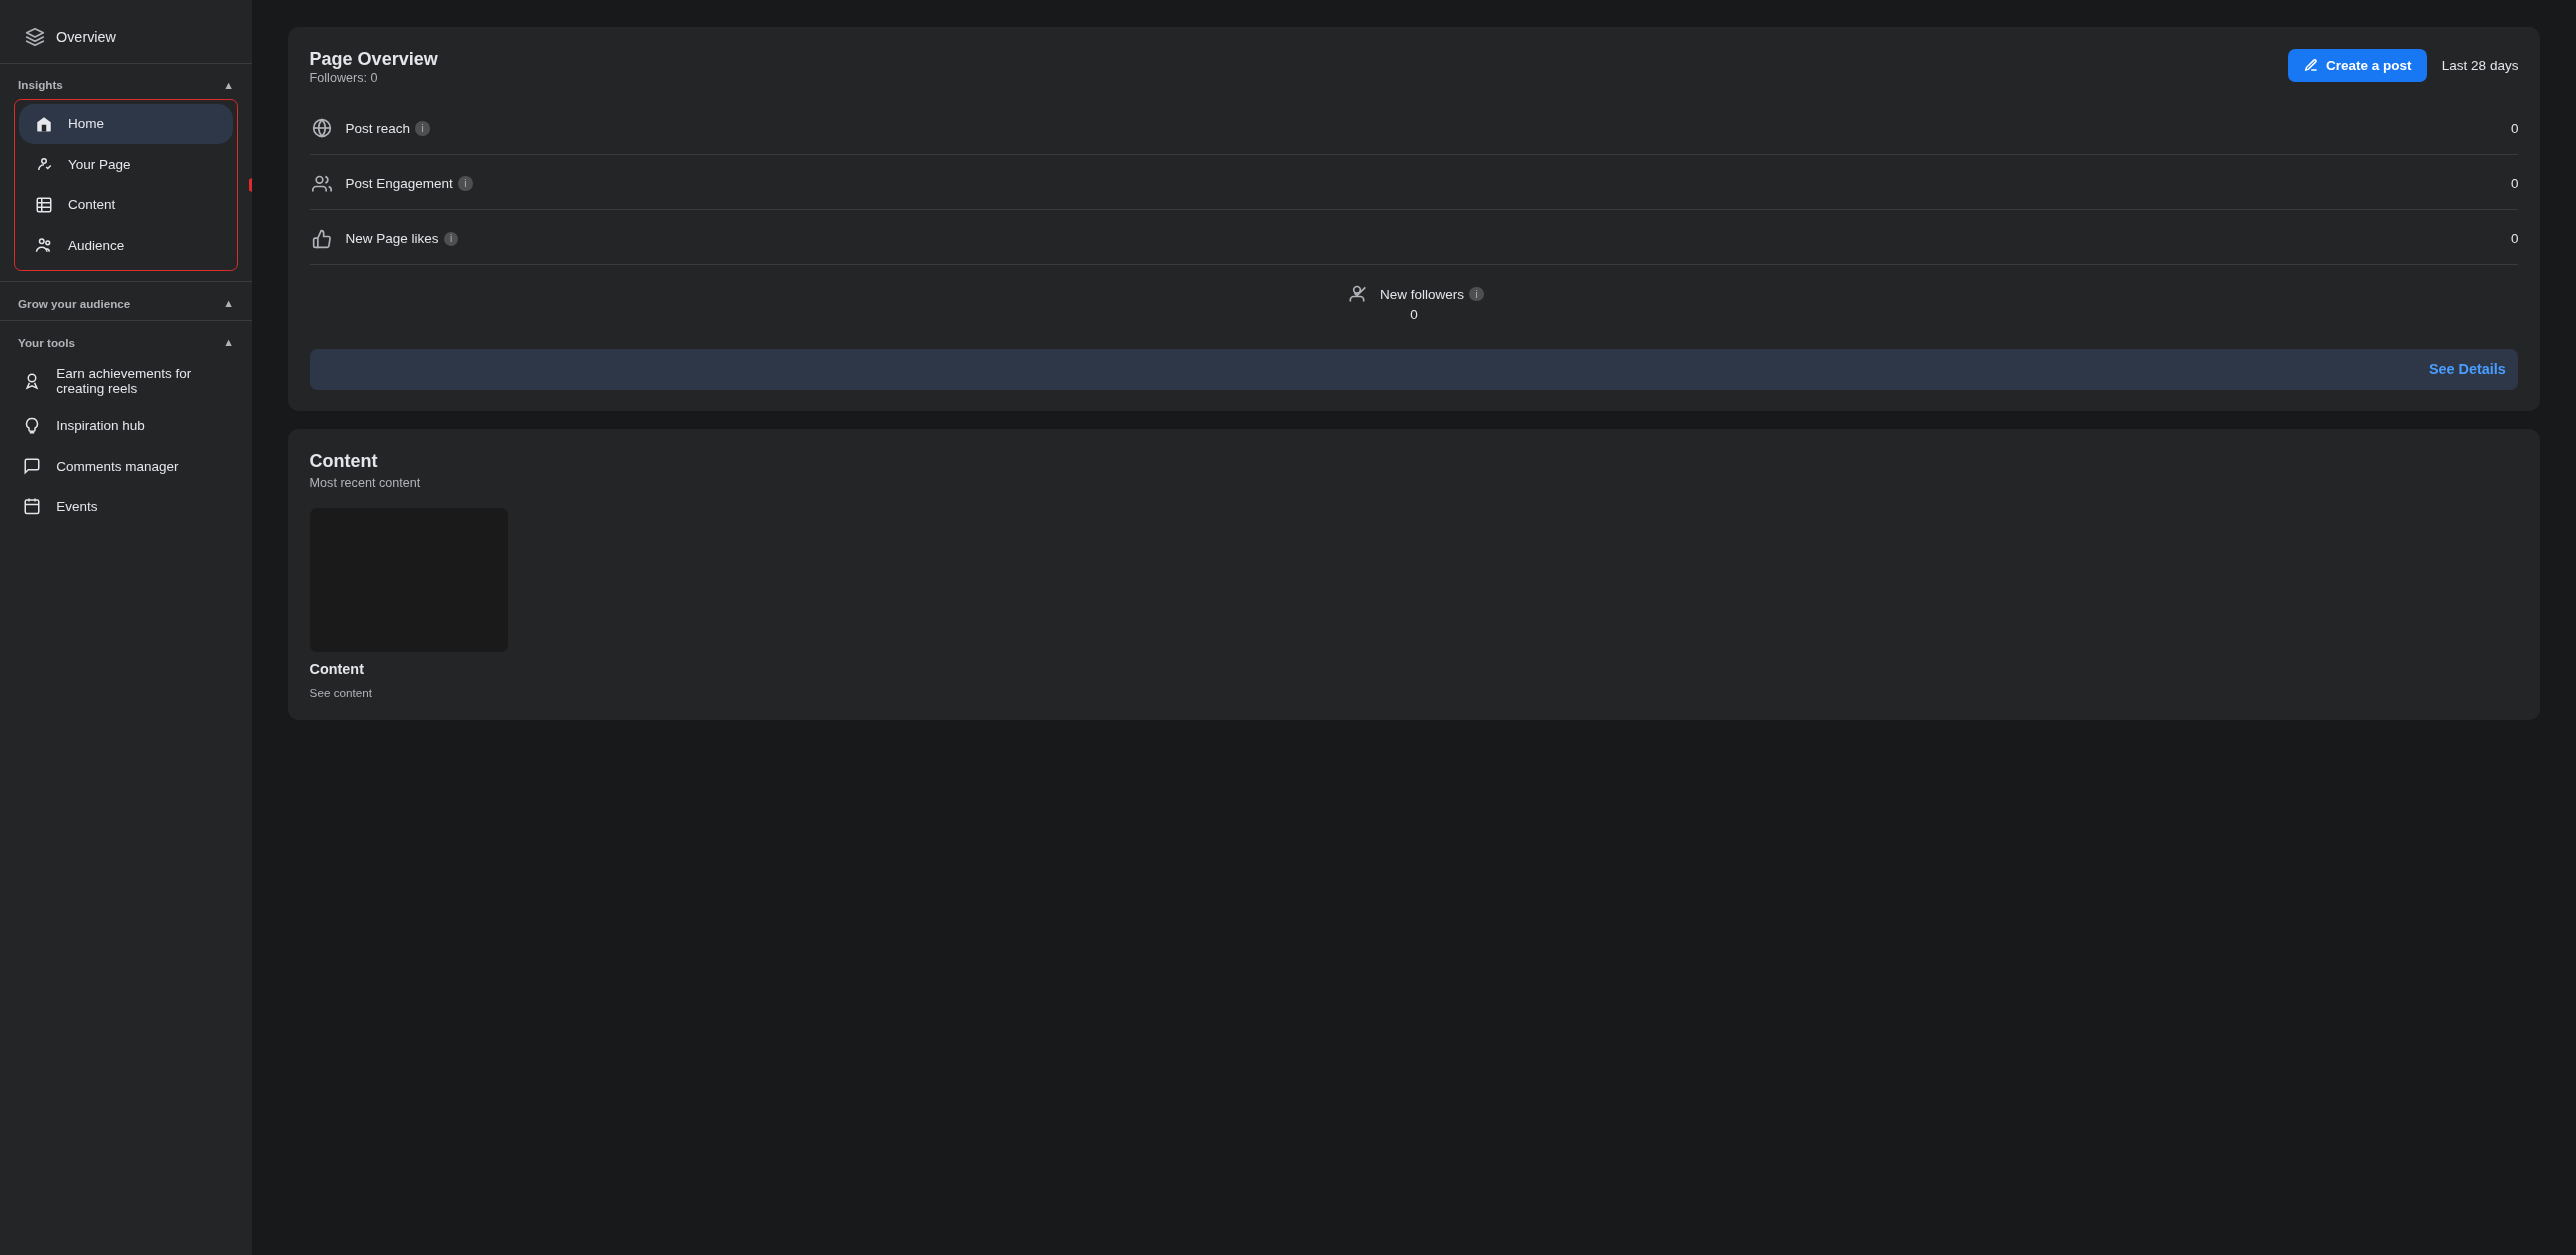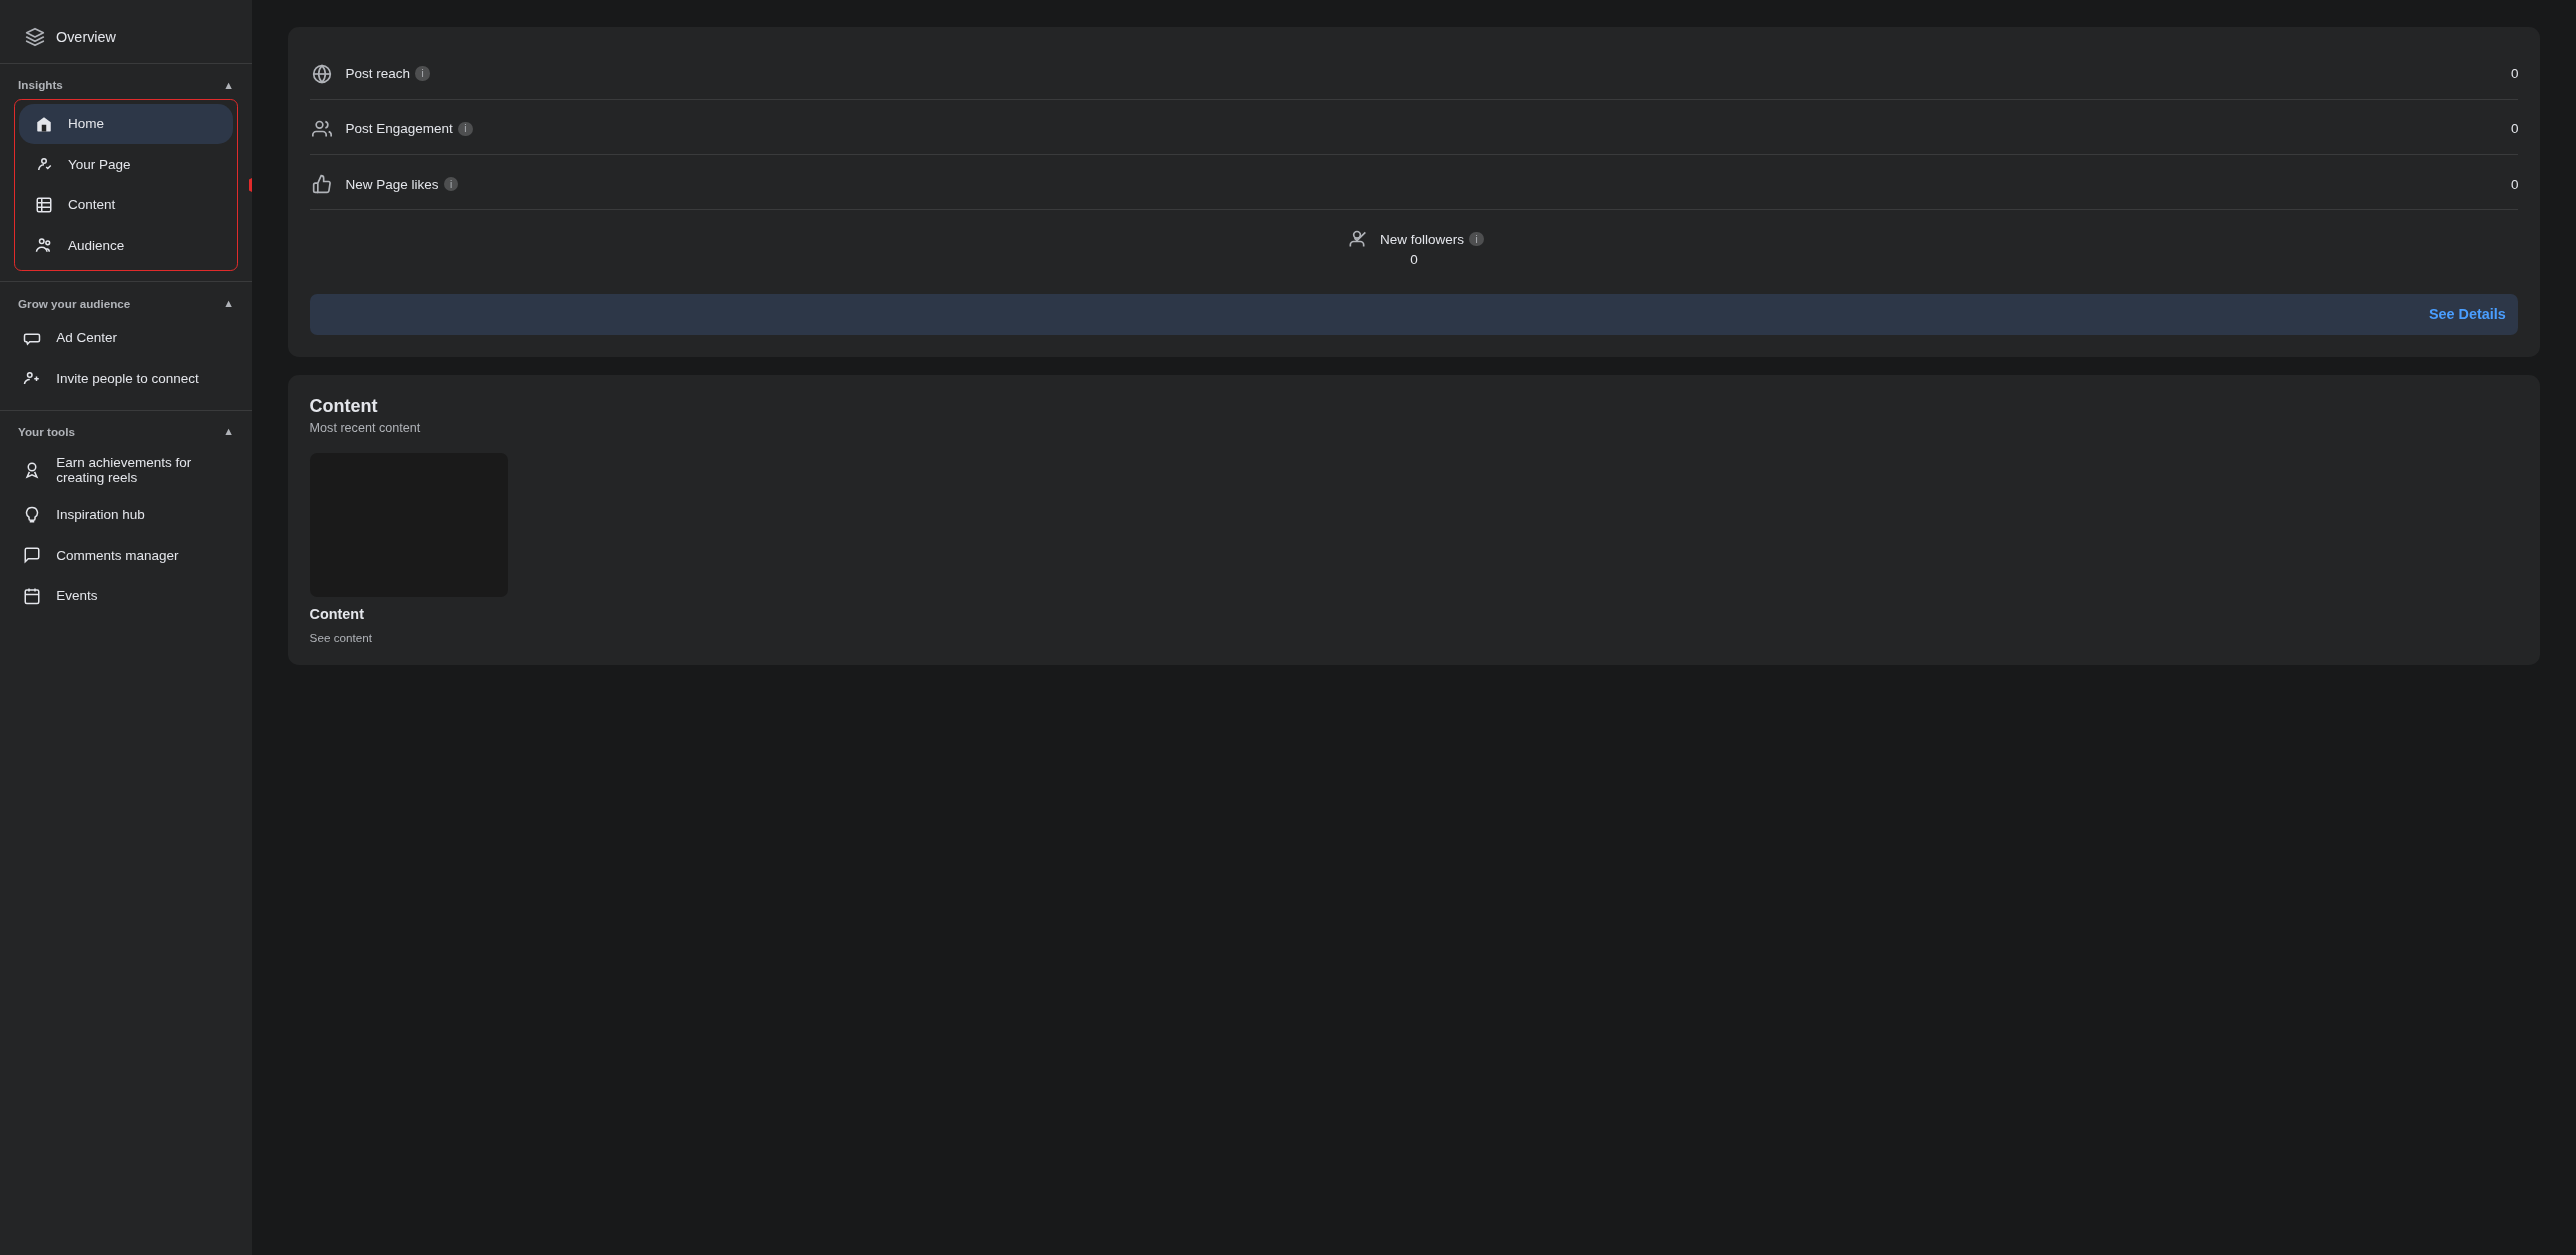--- a/index.html
+++ b/index.html
@@ -408,41 +408,20 @@
     </div>
   </div>
 
   <div class="section-divider"></div>
 
   <div class="section-header">
     <span class="section-label">Grow your audience</span>
     <span class="chevron">▲</span>
   </div>
 
-  <div class="grow-group">
-    <div class="nav-item">
-      <span class="icon">
-        <svg width="18" height="18" viewBox="0 0 24 24" fill="none" stroke="#e4e6eb" stroke-width="2">
-          <path d="M20 7H4a2 2 0 00-2 2v6a2 2 0 002 2h1l1 3 3-3h11a2 2 0 002-2V9a2 2 0 00-2-2z"></path>
-        </svg>
-      </span>
-      <span class="label">Ad Center</span>
-    </div>
-    <div class="nav-item">
-      <span class="icon">
-        <svg width="18" height="18" viewBox="0 0 24 24" fill="none" stroke="#e4e6eb" stroke-width="2">
-          <circle cx="9" cy="8" r="3"></circle>
-          <path d="M2 20c0-3.31 3.13-6 7-6"></path>
-          <line x1="18" y1="10" x2="18" y2="16"></line>
-          <line x1="15" y1="13" x2="21" y2="13"></line>
-        </svg>
-      </span>
-      <span class="label">Invite people to connect</span>
-    </div>
-  </div>
 
   <div class="section-divider"></div>
 
   <div class="section-header">
     <span class="section-label">Your tools</span>
     <span class="chevron">▲</span>
   </div>
 
   <div class="tools-group">
     <div class="nav-item">
@@ -482,20 +461,36 @@
       </span>
       <span class="label">Events</span>
     </div>
   </div>
 
 </div>
 
 <div class="main">
 
   <div class="card">
+    <div class="page-overview-header">
+      <div>
+        <div class="page-overview-title">Page Overview</div>
+        <div class="page-overview-subtitle">Followers: 0</div>
+      </div>
+      <div class="header-right">
+        <button class="create-post-btn">
+          <svg width="14.4" height="14.4" viewBox="0 0 24 24" fill="none" stroke="#fff" stroke-width="2.5">
+            <path d="M12 20h9"></path>
+            <path d="M16.5 3.5a2.121 2.121 0 013 3L7 19l-4 1 1-4L16.5 3.5z"></path>
+          </svg>
+          <span>Create a post</span>
+        </button>
+        <span class="last-days">Last 28 days</span>
+      </div>
+    </div>
 
     <div class="metrics-list">
 
       <div class="metric-row">
         <div class="metric-left">
           <span class="metric-icon">
             <svg width="20" height="20" viewBox="0 0 24 24" fill="none" stroke="#b0b3b8" stroke-width="2">
               <circle cx="12" cy="12" r="10"></circle>
               <line x1="2" y1="12" x2="22" y2="12"></line>
               <path d="M12 2a15.3 15.3 0 014 10 15.3 15.3 0 01-4 10 15.3 15.3 0 01-4-10 15.3 15.3 0 014-10z"></path>

